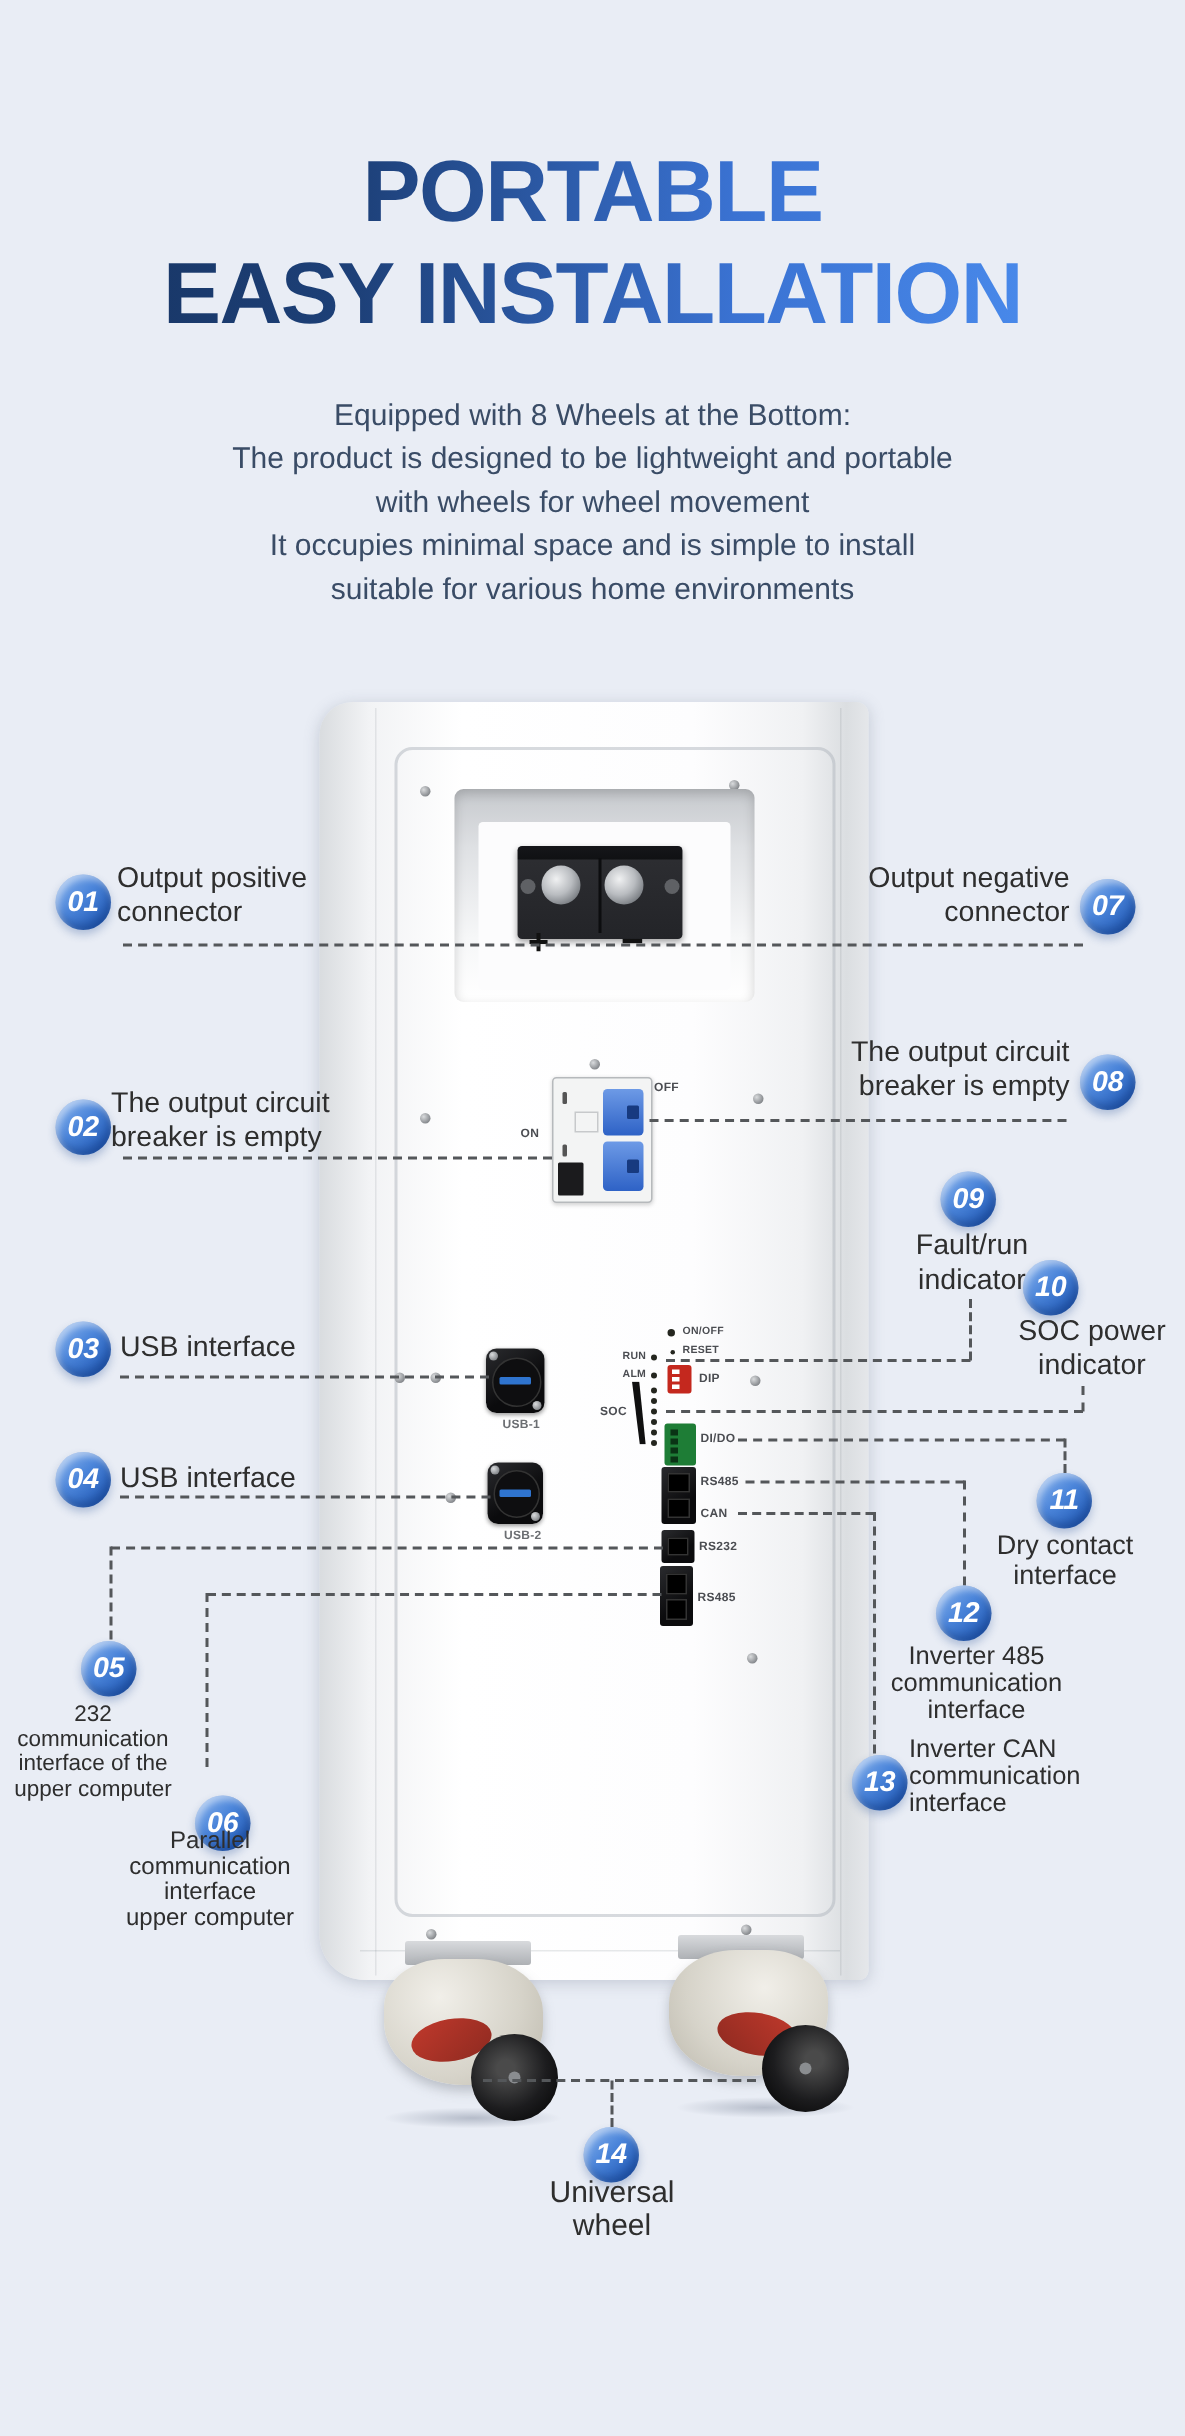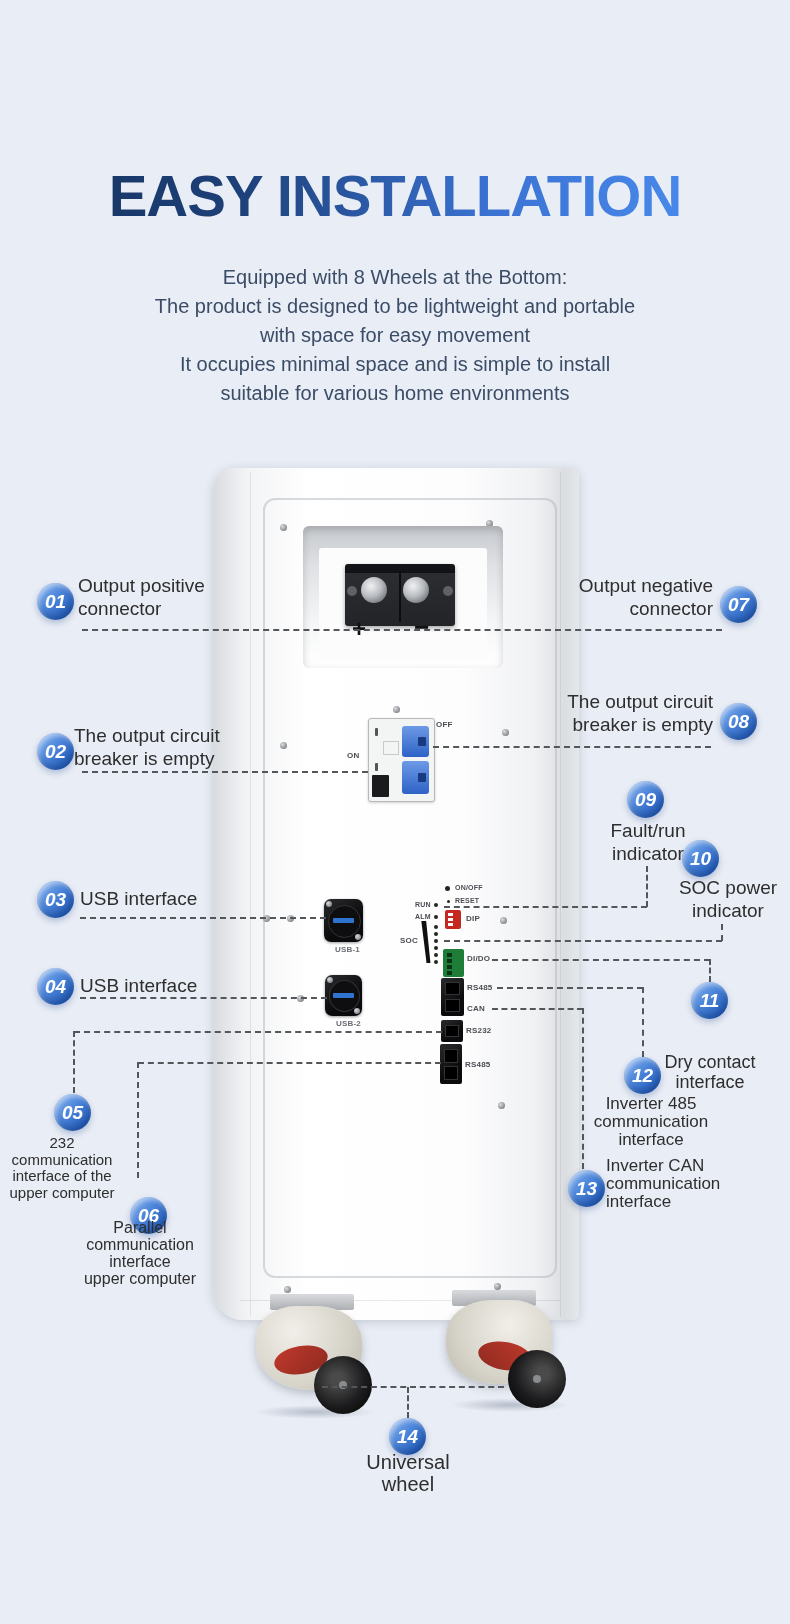--- a/index.html
+++ b/index.html
@@ -40,26 +40,27 @@
   .port-black{position:absolute;background:linear-gradient(145deg,#2a2b2e,#0b0b0d 65%);border-radius:2px;}
   .slot{position:absolute;background:#000;border:1px solid #333;}
   .wheel-shadow{position:absolute;height:14px;border-radius:50%;
                 background:radial-gradient(ellipse at center,rgba(120,130,150,.45),rgba(120,130,150,0) 70%);}
 </style>
 </head>
 <body>
 
 <div id="canvas">
 
+  <div class="title" style="top:94px;">PORTABLE</div>
   <div class="title" style="top:162px;">EASY INSTALLATION</div>
 
   <div class="subtitle" style="top:263px;">
     <div>Equipped with 8 Wheels at the Bottom:</div>
     <div>The product is designed to be lightweight and portable</div>
-    <div>with space for easy movement</div>
+    <div>with wheels for wheel movement</div>
     <div>It occupies minimal space and is simple to install</div>
     <div>suitable for various home environments</div>
   </div>
 
   <div class="dev-body"></div>
   <div class="seam" style="left:250px;top:472px;height:845px;"></div>
   <div class="seam" style="left:560px;top:472px;height:845px;"></div>
   <div class="dev-plate"></div>
   <div class="abs" style="left:240px;top:1300px;width:320px;height:1px;background:rgba(60,70,80,.12);"></div>
 
@@ -280,21 +281,21 @@
     <div>breaker is empty</div>
   </div>
   <div class="clabel fs19" style="left:588px;top:819px;width:120px;text-align:center;">
     <div>Fault/run</div>
     <div>indicator</div>
   </div>
   <div class="clabel fs19" style="left:662px;top:876px;width:132px;text-align:center;">
     <div>SOC power</div>
     <div>indicator</div>
   </div>
-  <div class="clabel fs18" style="left:648px;top:1020px;width:124px;text-align:center;margin-top:32px;">
+  <div class="clabel fs18" style="left:648px;top:1020px;width:124px;text-align:center;">
     <div>Dry contact</div>
     <div>interface</div>
   </div>
   <div class="clabel fs17" style="left:586px;top:1095px;width:130px;text-align:center;">
     <div>Inverter 485</div>
     <div>communication</div>
     <div>interface</div>
   </div>
   <div class="clabel fs17" style="left:606px;top:1157px;width:140px;">
     <div>Inverter CAN</div>

